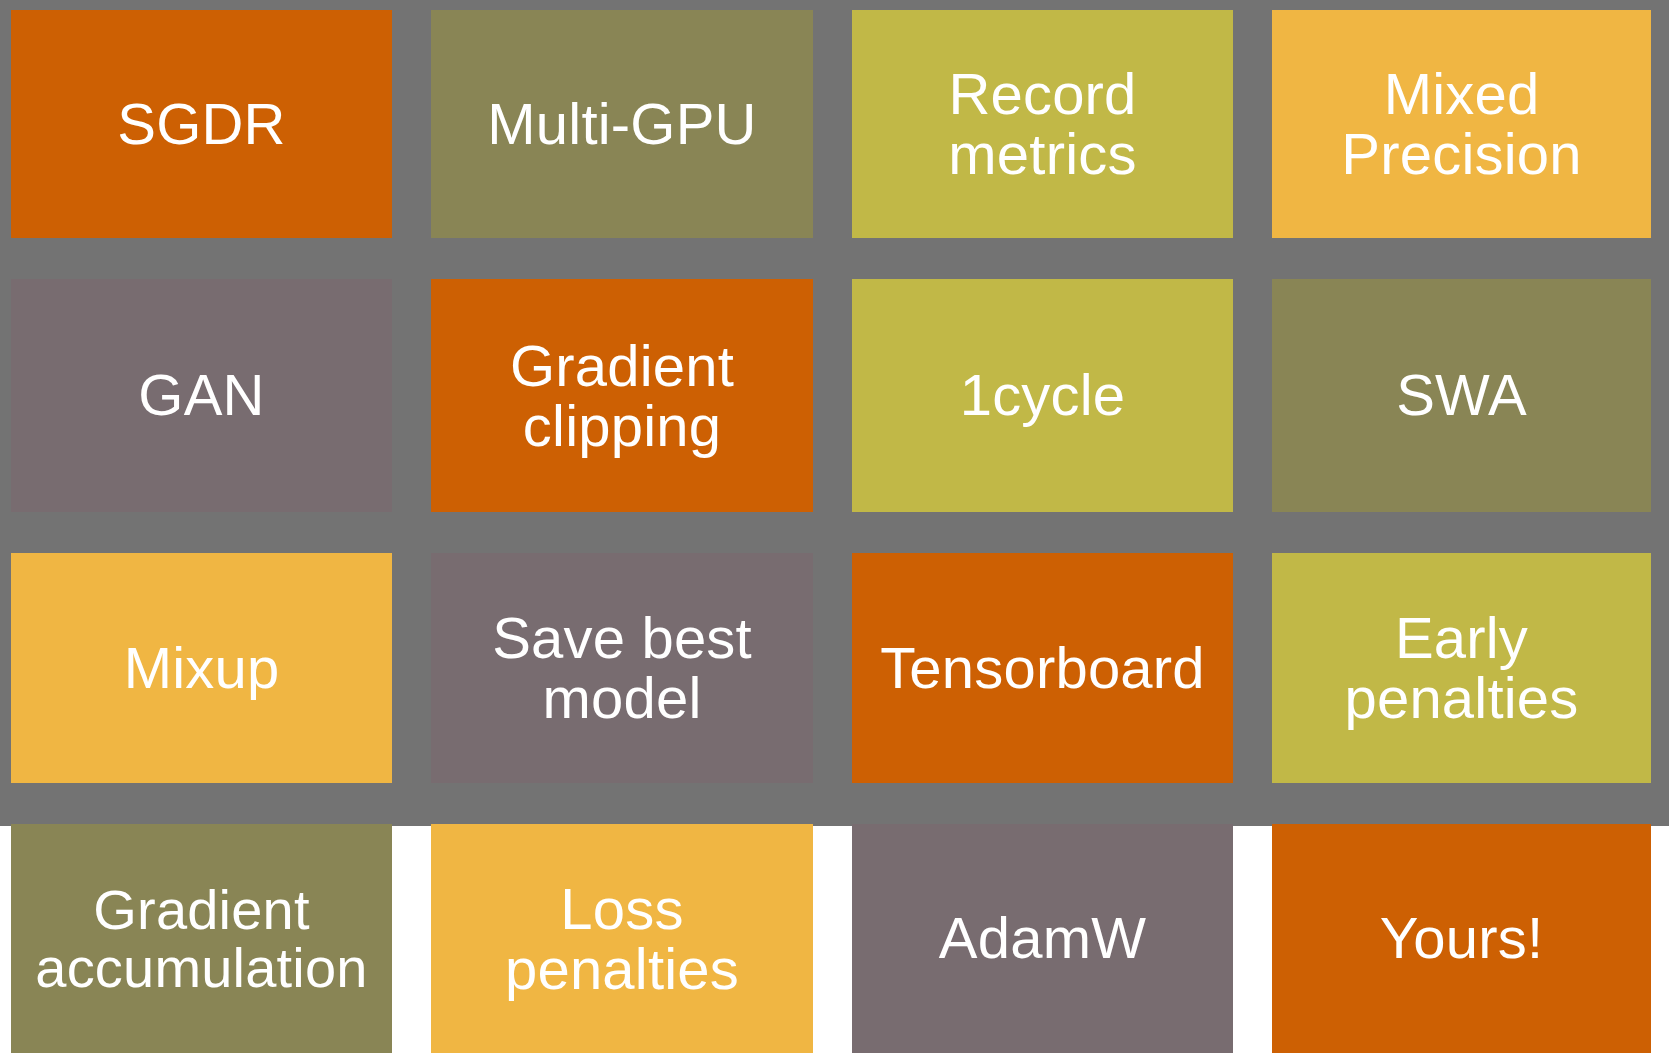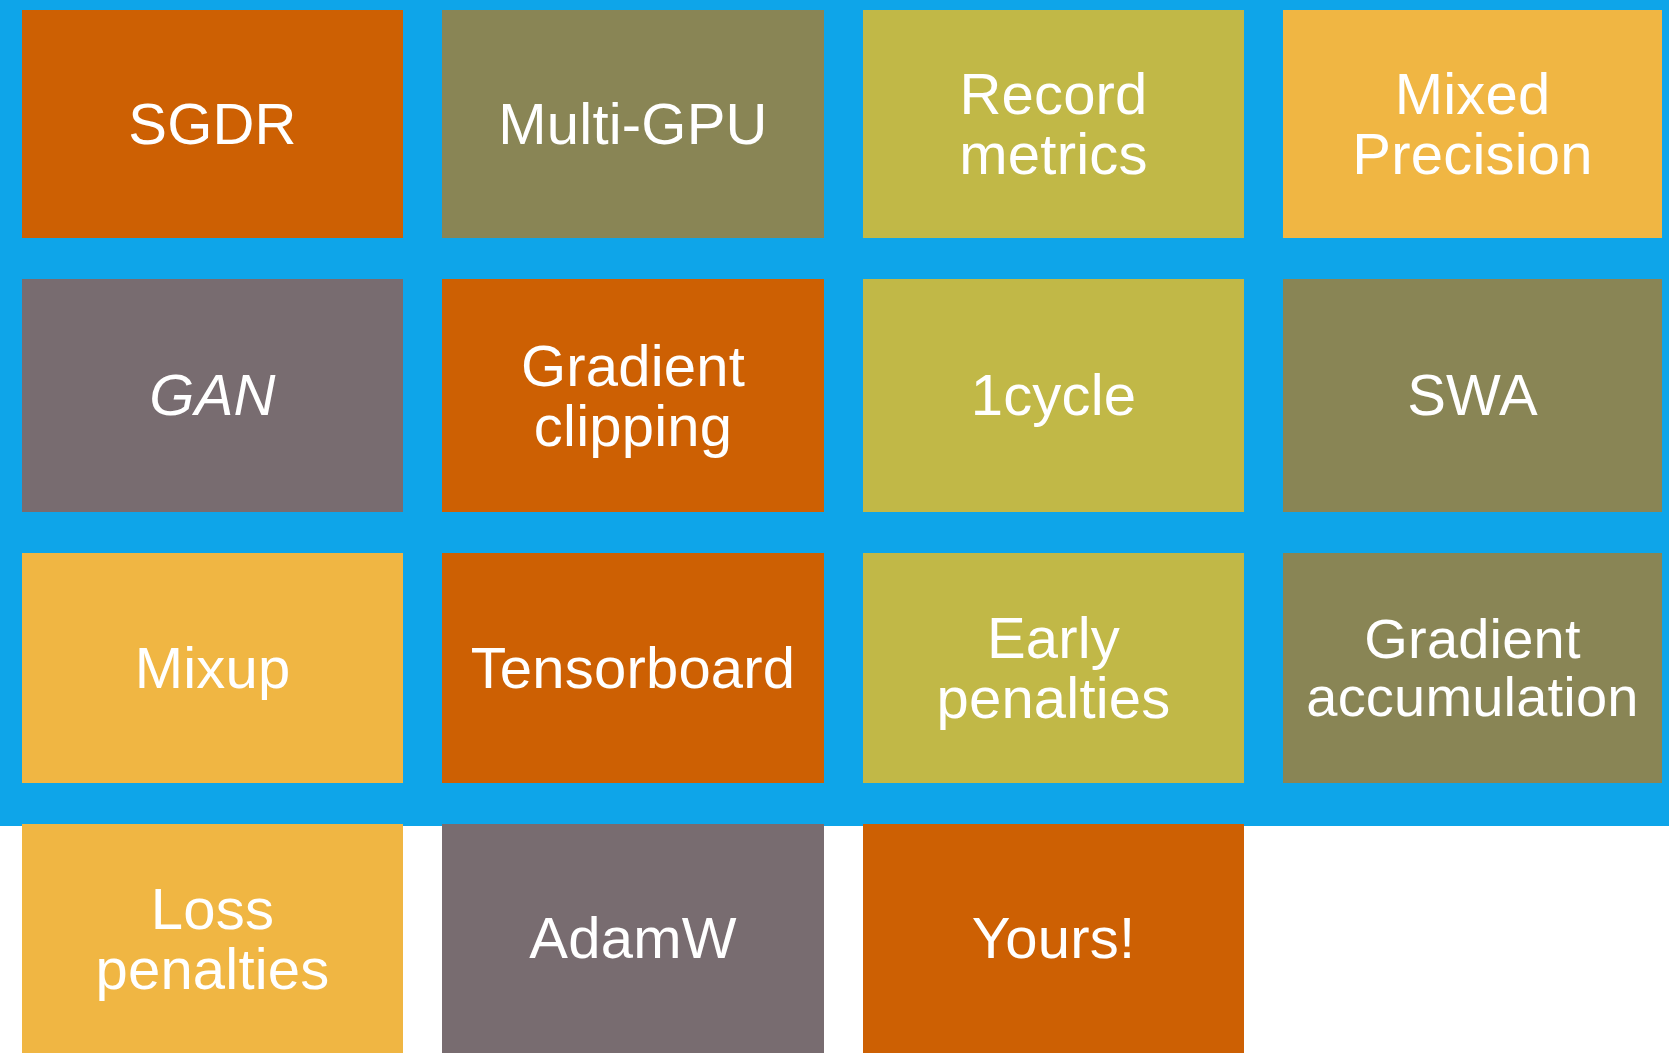--- a/index.html
+++ b/index.html
@@ -11,27 +11,27 @@
   body {
     width: 1669px;
     height: 1057px;
     overflow: hidden;
     font-family: "Liberation Sans", "DejaVu Sans", sans-serif;
   }
   #tile-grid {
     position: relative;
     width: 1669px;
     height: 826px;
-    background: #0ea5e9;
+    background: #737373;
     display: grid;
     grid-template-columns: 381px 382px 381px 379px;
     grid-template-rows: 228px 233px 230px 229px;
     column-gap: 39px;
     row-gap: 41px;
-    padding: 10px 8px 15px 22px;
+    padding: 10px 8px 15px 11px;
     box-sizing: border-box;
   }
   .tile {
     display: flex;
     align-items: center;
     justify-content: center;
     text-align: center;
     color: #FFFFFF;
     overflow: hidden;
   }
@@ -65,35 +65,39 @@
       <span class="tile-label">Multi-GPU</span>
     </div>
     <div class="tile" style="background-color: rgb(193, 184, 71);">
       <span class="tile-label two-line">Record
 metrics</span>
     </div>
     <div class="tile" style="background-color: rgb(240, 182, 67);">
       <span class="tile-label two-line">Mixed
 Precision</span>
     </div>
-    <div class="tile" style="background-color: rgb(120, 108, 112); font-style: italic;">
+    <div class="tile" style="background-color: rgb(120, 108, 112);">
       <span class="tile-label">GAN</span>
     </div>
     <div class="tile" style="background-color: rgb(205, 96, 3);">
       <span class="tile-label two-line">Gradient
 clipping</span>
     </div>
     <div class="tile" style="background-color: rgb(193, 184, 71);">
       <span class="tile-label">1cycle</span>
     </div>
     <div class="tile" style="background-color: rgb(137, 133, 85);">
       <span class="tile-label">SWA</span>
     </div>
     <div class="tile" style="background-color: rgb(240, 182, 67);">
       <span class="tile-label">Mixup</span>
+    </div>
+    <div class="tile" style="background-color: rgb(120, 108, 112);">
+      <span class="tile-label two-line">Save best
+model</span>
     </div>
     <div class="tile" style="background-color: rgb(205, 96, 3);">
       <span class="tile-label">Tensorboard</span>
     </div>
     <div class="tile" style="background-color: rgb(193, 184, 71);">
       <span class="tile-label two-line">Early
 penalties</span>
     </div>
     <div class="tile" style="background-color: rgb(137, 133, 85);">
       <span class="tile-label two-line wide">Gradient

